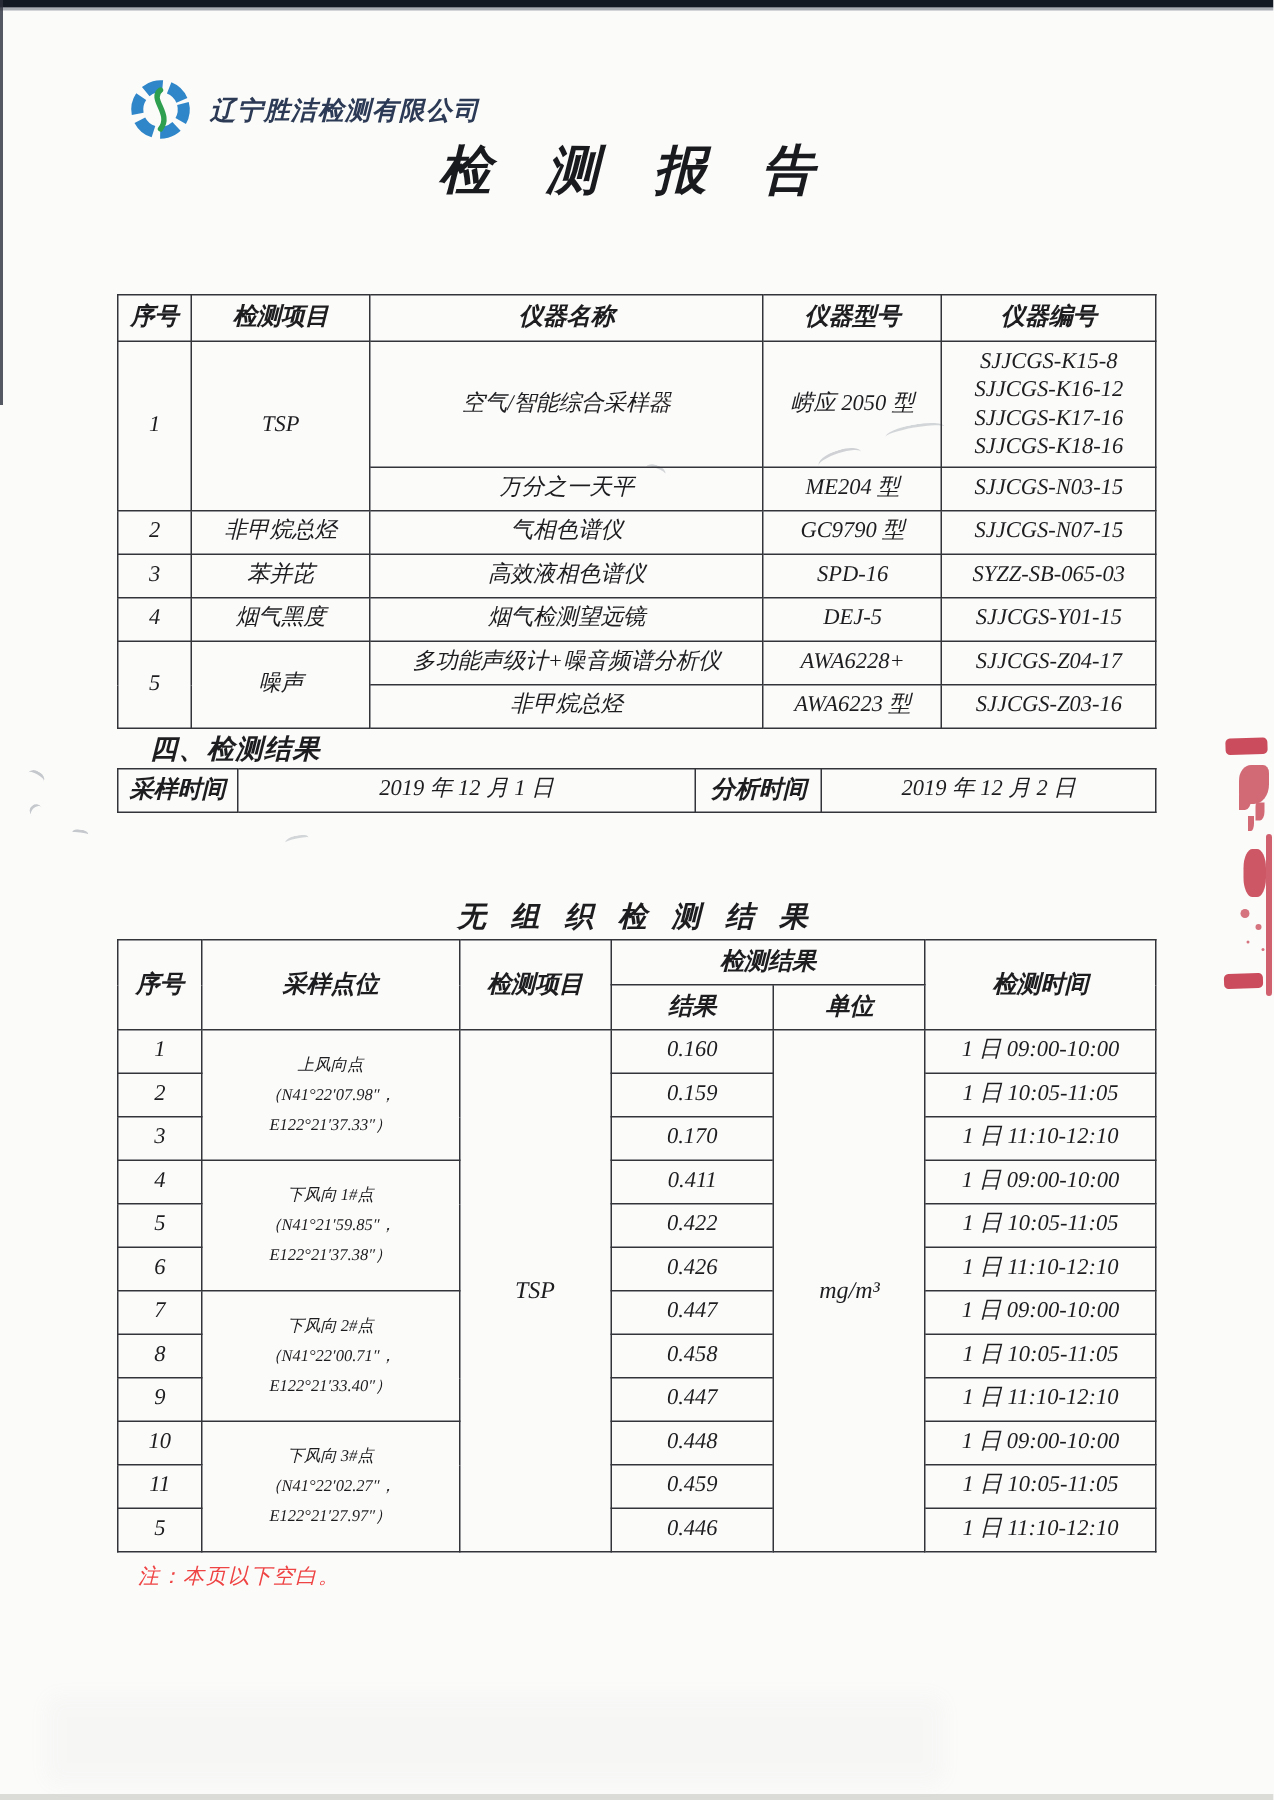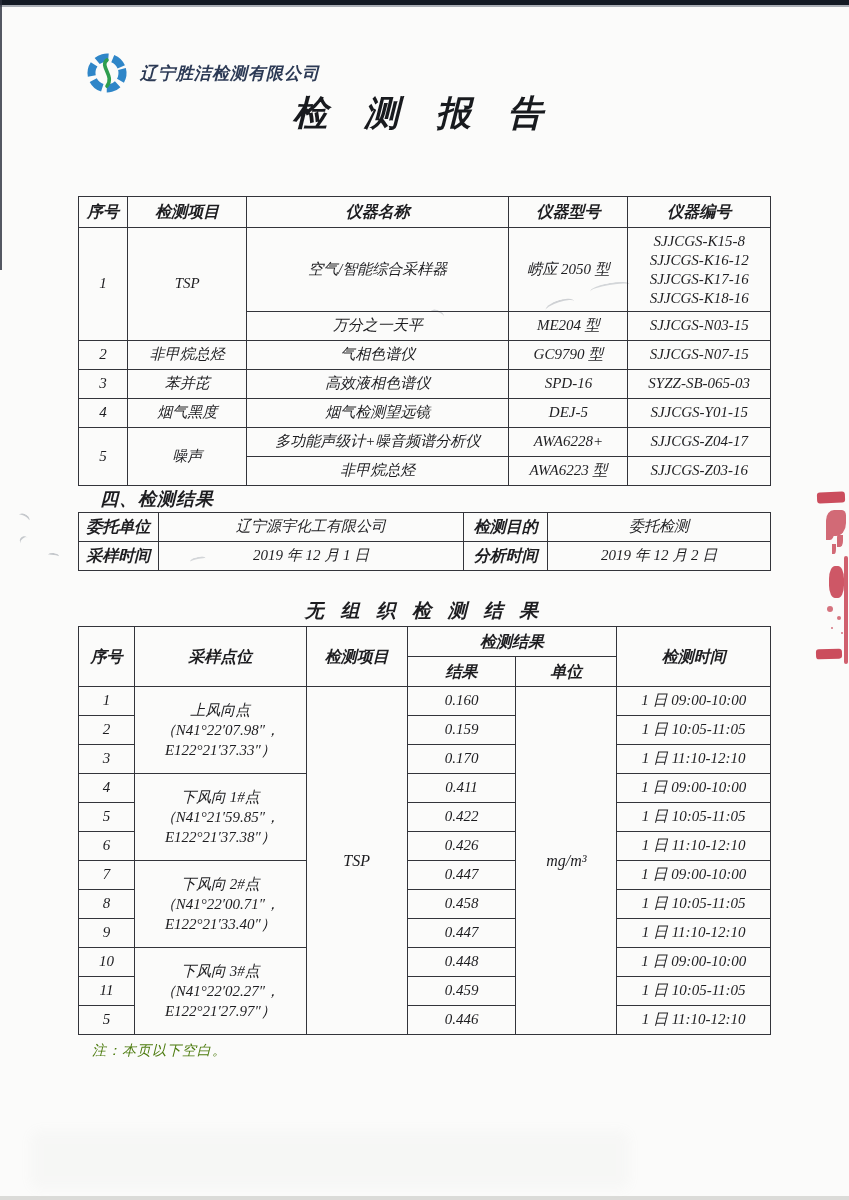--- a/index.html
+++ b/index.html
@@ -66,24 +66,24 @@
   .tbl-info { position:absolute; top:512px; left:78px; }
   .tbl-info tr { height:29px; }
   .tbl-info td.lbl { font-weight:700; font-size:16px; }
 
   .band-row { position:absolute; top:598px; left:0; width:849px; text-align:center; }
   .band { font-size:19px; font-weight:700; letter-spacing:6px; }
 
   .tbl-results { position:absolute; top:626px; left:78px; }
   .tbl-results tr { height:29px; }
   .tbl-results tr.hdr { height:30px; }
-  .point-lines div { line-height:20px; font-size:15px; }
+  .point-lines div { line-height:20px; font-size:11px; }
   .item-cell, .unit-cell { font-size:16px; }
 
-  .note { position:absolute; top:1042px; left:92px; font-size:14px; letter-spacing:1px; color:#4d7c0f; }
+  .note { position:absolute; top:1042px; left:92px; font-size:14px; letter-spacing:1px; color:#ef4444; }
 </style>
 </head>
 <body>
 
 <div class="page">
 
   <div class="scan-top"></div>
   <div class="scan-top2"></div>
   <div class="scan-left"></div>
   <div class="scan-bottom"></div>
@@ -190,26 +190,20 @@
   <div class="sec-heading sec4">四、检测结果</div>
 
   <table class="tbl-info">
     <colgroup>
       <col style="width:11.5%">
         <col style="width:44.2%">
         <col style="width:12.1%">
         <col style="width:32.2%">
     </colgroup>
     <tbody>
-        <tr>
-      <td class="lbl">委托单位</td>
-      <td>辽宁源宇化工有限公司</td>
-      <td class="lbl">检测目的</td>
-      <td>委托检测</td>
-    </tr>
     <tr>
       <td class="lbl">采样时间</td>
       <td>2019 年 12 月 1 日</td>
       <td class="lbl">分析时间</td>
       <td>2019 年 12 月 2 日</td>
     </tr>
   </tbody>
     </table>
 
   <div class="band-row">

